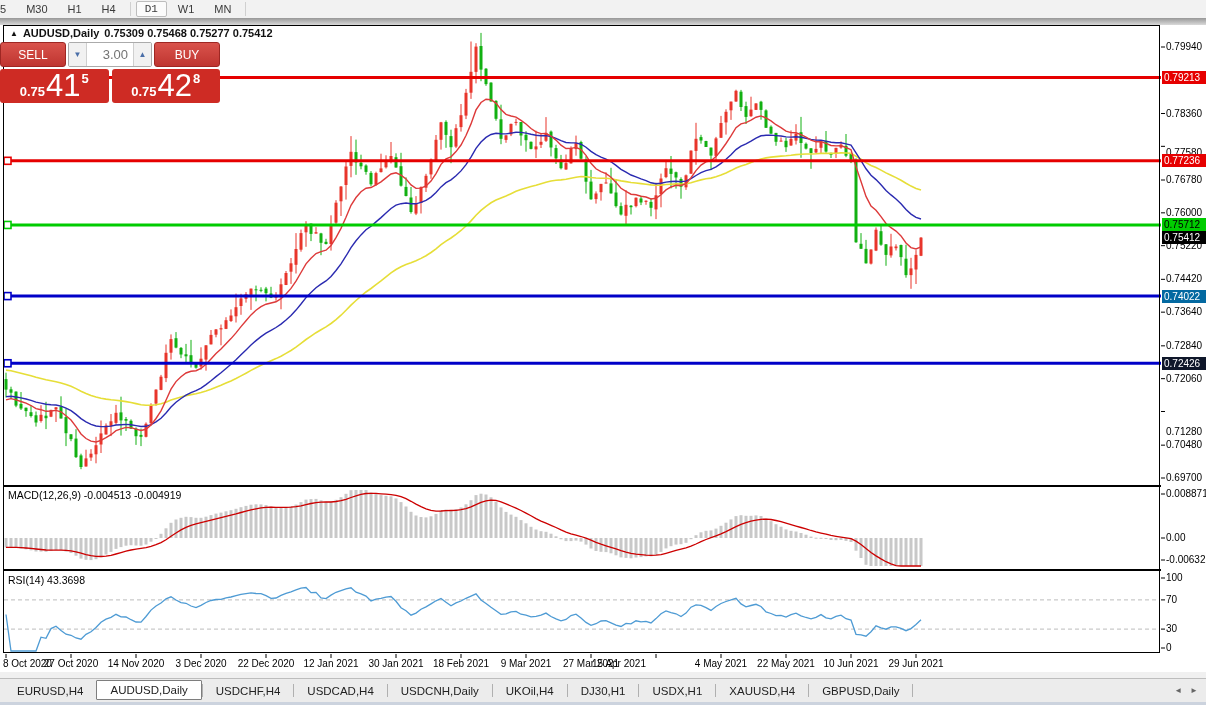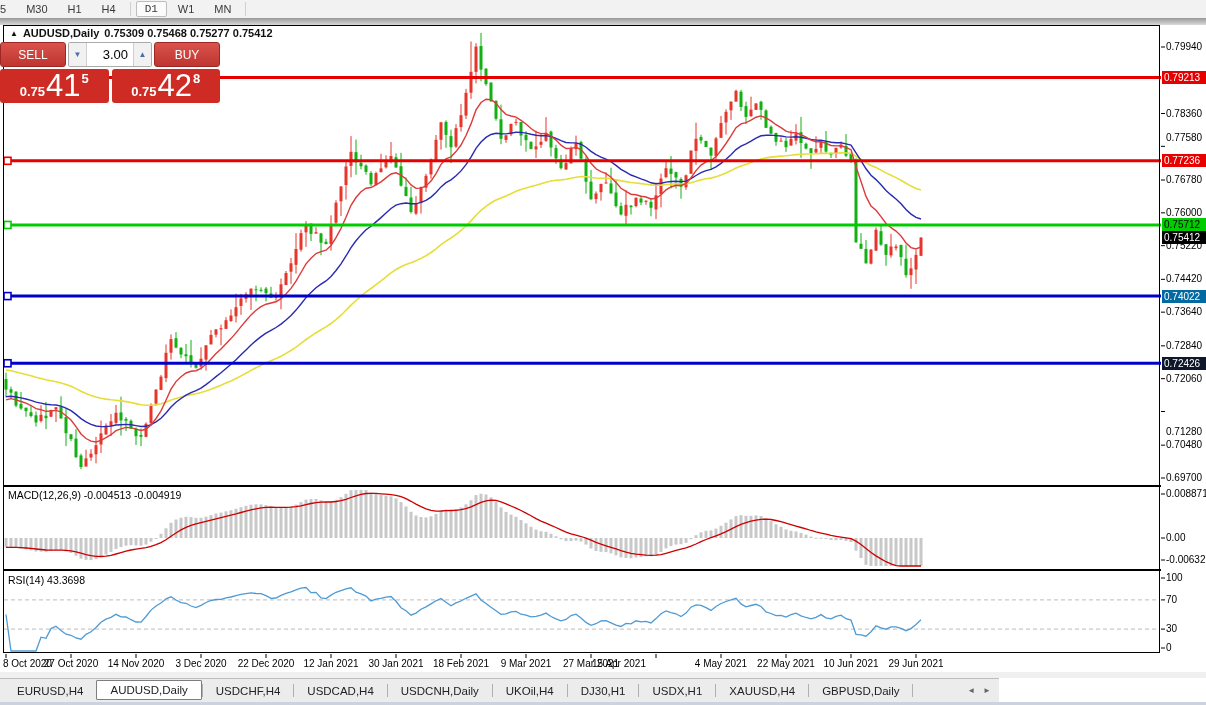--- a/index.html
+++ b/index.html
@@ -22,35 +22,35 @@
   #chart-title .ohlc{font-weight:700;}
   
   #trade-panel{left:0;top:42px;width:220px;z-index:6;}
   .tp-row{display:flex;height:25px;gap:2px;}
   .tp-btn{flex:0 0 64px;background:linear-gradient(#d9534c,#bf3530);color:#fff;font-size:12px;
           border:1px solid #9e2723;border-radius:3px;display:flex;align-items:center;justify-content:center;}
   .tp-vol{flex:1;display:flex;background:#fff;border:1px solid #ababab;border-radius:2px;overflow:hidden;}
   .tp-spin{width:18px;background:#f1f1f1;color:#4a6ea8;font-size:8px;display:flex;align-items:center;justify-content:center;border:0;}
   .tp-spin.l{border-right:1px solid #cfcfcf;}
   .tp-spin.r{border-left:1px solid #cfcfcf;}
-  .tp-volval{flex:1;font-size:13px;color:#000000;display:flex;align-items:center;justify-content:flex-end;padding-right:5px;}
+  .tp-volval{flex:1;font-size:13px;color:#737373;display:flex;align-items:center;justify-content:flex-end;padding-right:5px;}
   .tp-row2{display:flex;margin-top:2px;gap:3px;height:34px;}
   .tp-price{flex:1;background:#ce2b24;border-radius:3px;color:#fff;display:flex;align-items:center;justify-content:center;}
   .tp-price .pfx{font-size:13px;font-weight:700;align-self:flex-end;margin-bottom:4px;}
   .tp-price .big{font-size:31px;font-weight:400;line-height:30px;margin:0 1px;}
   .tp-price .sup{font-size:13px;font-weight:700;align-self:flex-start;margin-top:2px;}
   
   .ax-label{position:absolute;left:1166px;font-size:10px;color:#000;height:12px;line-height:12px;}
   .price-tag{position:absolute;left:1162px;width:44px;height:13px;font-size:10px;line-height:13px;
              padding-left:2px;box-sizing:border-box;z-index:4;}
   .sub-label{position:absolute;left:8px;font-size:10.5px;color:#000;z-index:3;}
   .date-label{position:absolute;top:658px;font-size:10px;color:#000;transform:translateX(-50%);white-space:nowrap;}
   
   #band-bottom{left:0;top:672px;width:1206px;height:6px;background:#f0f0f0;}
-  #tabbar{left:0;top:678px;width:999px;height:24px;background:#ececec;border-top:1px solid #bdbdbd;
+  #tabbar{left:0;top:678px;width:1206px;height:24px;background:#ececec;border-top:1px solid #bdbdbd;
           display:flex;align-items:center;padding-left:4px;box-sizing:border-box;}
   .tab{font-size:11.5px;color:#222;padding:3px 13px;white-space:nowrap;}
   .tab.active{background:#fff;border:1px solid #7e7e7e;border-radius:1px;padding:3px 13px;margin-top:-1px;}
   .tabsep{width:1px;height:13px;background:#b0b0b0;}
   #tab-arrows{margin-left:auto;margin-right:8px;font-size:8px;color:#666;display:flex;gap:8px;}
   #strip-bottom{left:0;top:702px;width:1206px;height:3px;background:#ccd3de;}
   svg{position:absolute;left:0;top:0;}
 </style>
 </head>
 <body>
@@ -745,21 +745,21 @@
     </div>
   <div class="abs" id="strip-bottom"></div>
 <div class="price-tag" style="left: 1162px; top: 71px; background: rgb(230, 0, 0); color: rgb(255, 255, 255);">0.79213</div>
     <div class="price-tag" style="left: 1162px; top: 154px; background: rgb(230, 0, 0); color: rgb(255, 255, 255);">0.77236</div>
     <div class="price-tag" style="left: 1162px; top: 218px; background: rgb(0, 204, 0); color: rgb(0, 0, 0);">0.75712</div>
     <div class="price-tag" style="left: 1162px; top: 290px; background: #0369a1; color: rgb(255, 255, 255);">0.74022</div>
     <div class="price-tag" style="left: 1162px; top: 357px; background: #0f172a; color: rgb(255, 255, 255);">0.72426</div>
     <div class="price-tag" style="left: 1162px; top: 231px; background: rgb(0, 0, 0); color: rgb(255, 255, 255);">0.75412</div>
     <div class="ax-label" style="top: 41px;">0.79940</div>
     <div class="ax-label" style="top: 108px;">0.78360</div>
-    <div class="ax-label" style="top: 132px;">0.77580</div>
+    <div class="ax-label" style="top: 147px;">0.77580</div>
     <div class="ax-label" style="top: 174px;">0.76780</div>
     <div class="ax-label" style="top: 207px;">0.76000</div>
     <div class="ax-label" style="top: 240px;">0.75220</div>
     <div class="ax-label" style="top: 273px;">0.74420</div>
     <div class="ax-label" style="top: 306px;">0.73640</div>
     <div class="ax-label" style="top: 340px;">0.72840</div>
     <div class="ax-label" style="top: 373px;">0.72060</div>
     <div class="ax-label" style="top: 426px;">0.71280</div>
     <div class="ax-label" style="top: 439px;">0.70480</div>
     <div class="ax-label" style="top: 472px;">0.69700</div>

